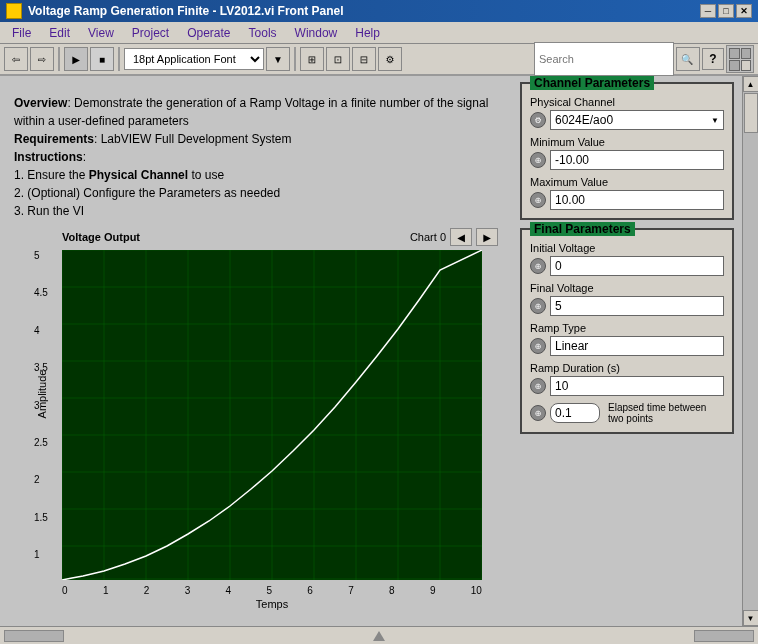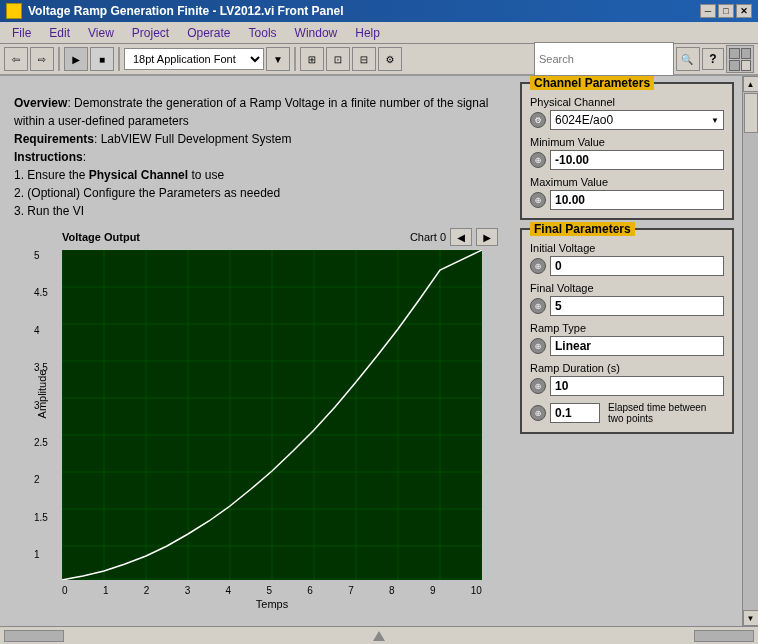--- a/index.html
+++ b/index.html
@@ -189,21 +189,21 @@
     .param-group {
       border: 2px solid #444;
       background: #d4d0c8;
       padding: 6px 8px 8px 8px;
       position: relative;
     }
     .param-group-title {
       position: absolute;
       top: -8px;
       left: 8px;
-      background: #eab308;
+      background: #15803d;
       padding: 0 4px;
       font-size: 12px;
       font-weight: bold;
       color: #000;
     }
     .param-row {
       margin-top: 6px;
     }
     .param-label {
       font-size: 11px;
@@ -228,21 +228,20 @@
       color: white;
       flex-shrink: 0;
     }
     .param-input {
       height: 20px;
       background: white;
       border: 1px solid #666;
       padding: 0 4px;
       font-size: 12px;
       flex: 1;
-      font-weight: bold;
     }
     .param-dropdown {
       height: 20px;
       background: white;
       border: 1px solid #666;
       padding: 0 4px;
       font-size: 12px;
       flex: 1;
       display: flex;
       align-items: center;
@@ -545,21 +544,21 @@
         <div class="param-label">Ramp Duration (s)</div>
         <div class="param-input-row">
           <div class="param-icon">⊕</div>
           <input class="param-input" type="text" value="10" style="">
         </div>
       </div>
 
       <div class="param-row">
         <div class="param-input-row">
           <div class="param-icon">⊕</div>
-          <input class="param-input" type="text" style="width: 50px; flex: 0 0 auto;" value="0.1">
+          <input class="param-input" type="text" style="width: 50px; flex: 0 0 auto; border-radius: 8px;" value="0.1">
           <span class="elapsed-note">Elapsed time between two points</span>
         </div>
       </div>
     </div>
   </div>
 
   <div class="right-scrollbar">
     <div class="scroll-btn">▲</div>
     <div class="scroll-track">
       <div class="scroll-thumb"></div>

